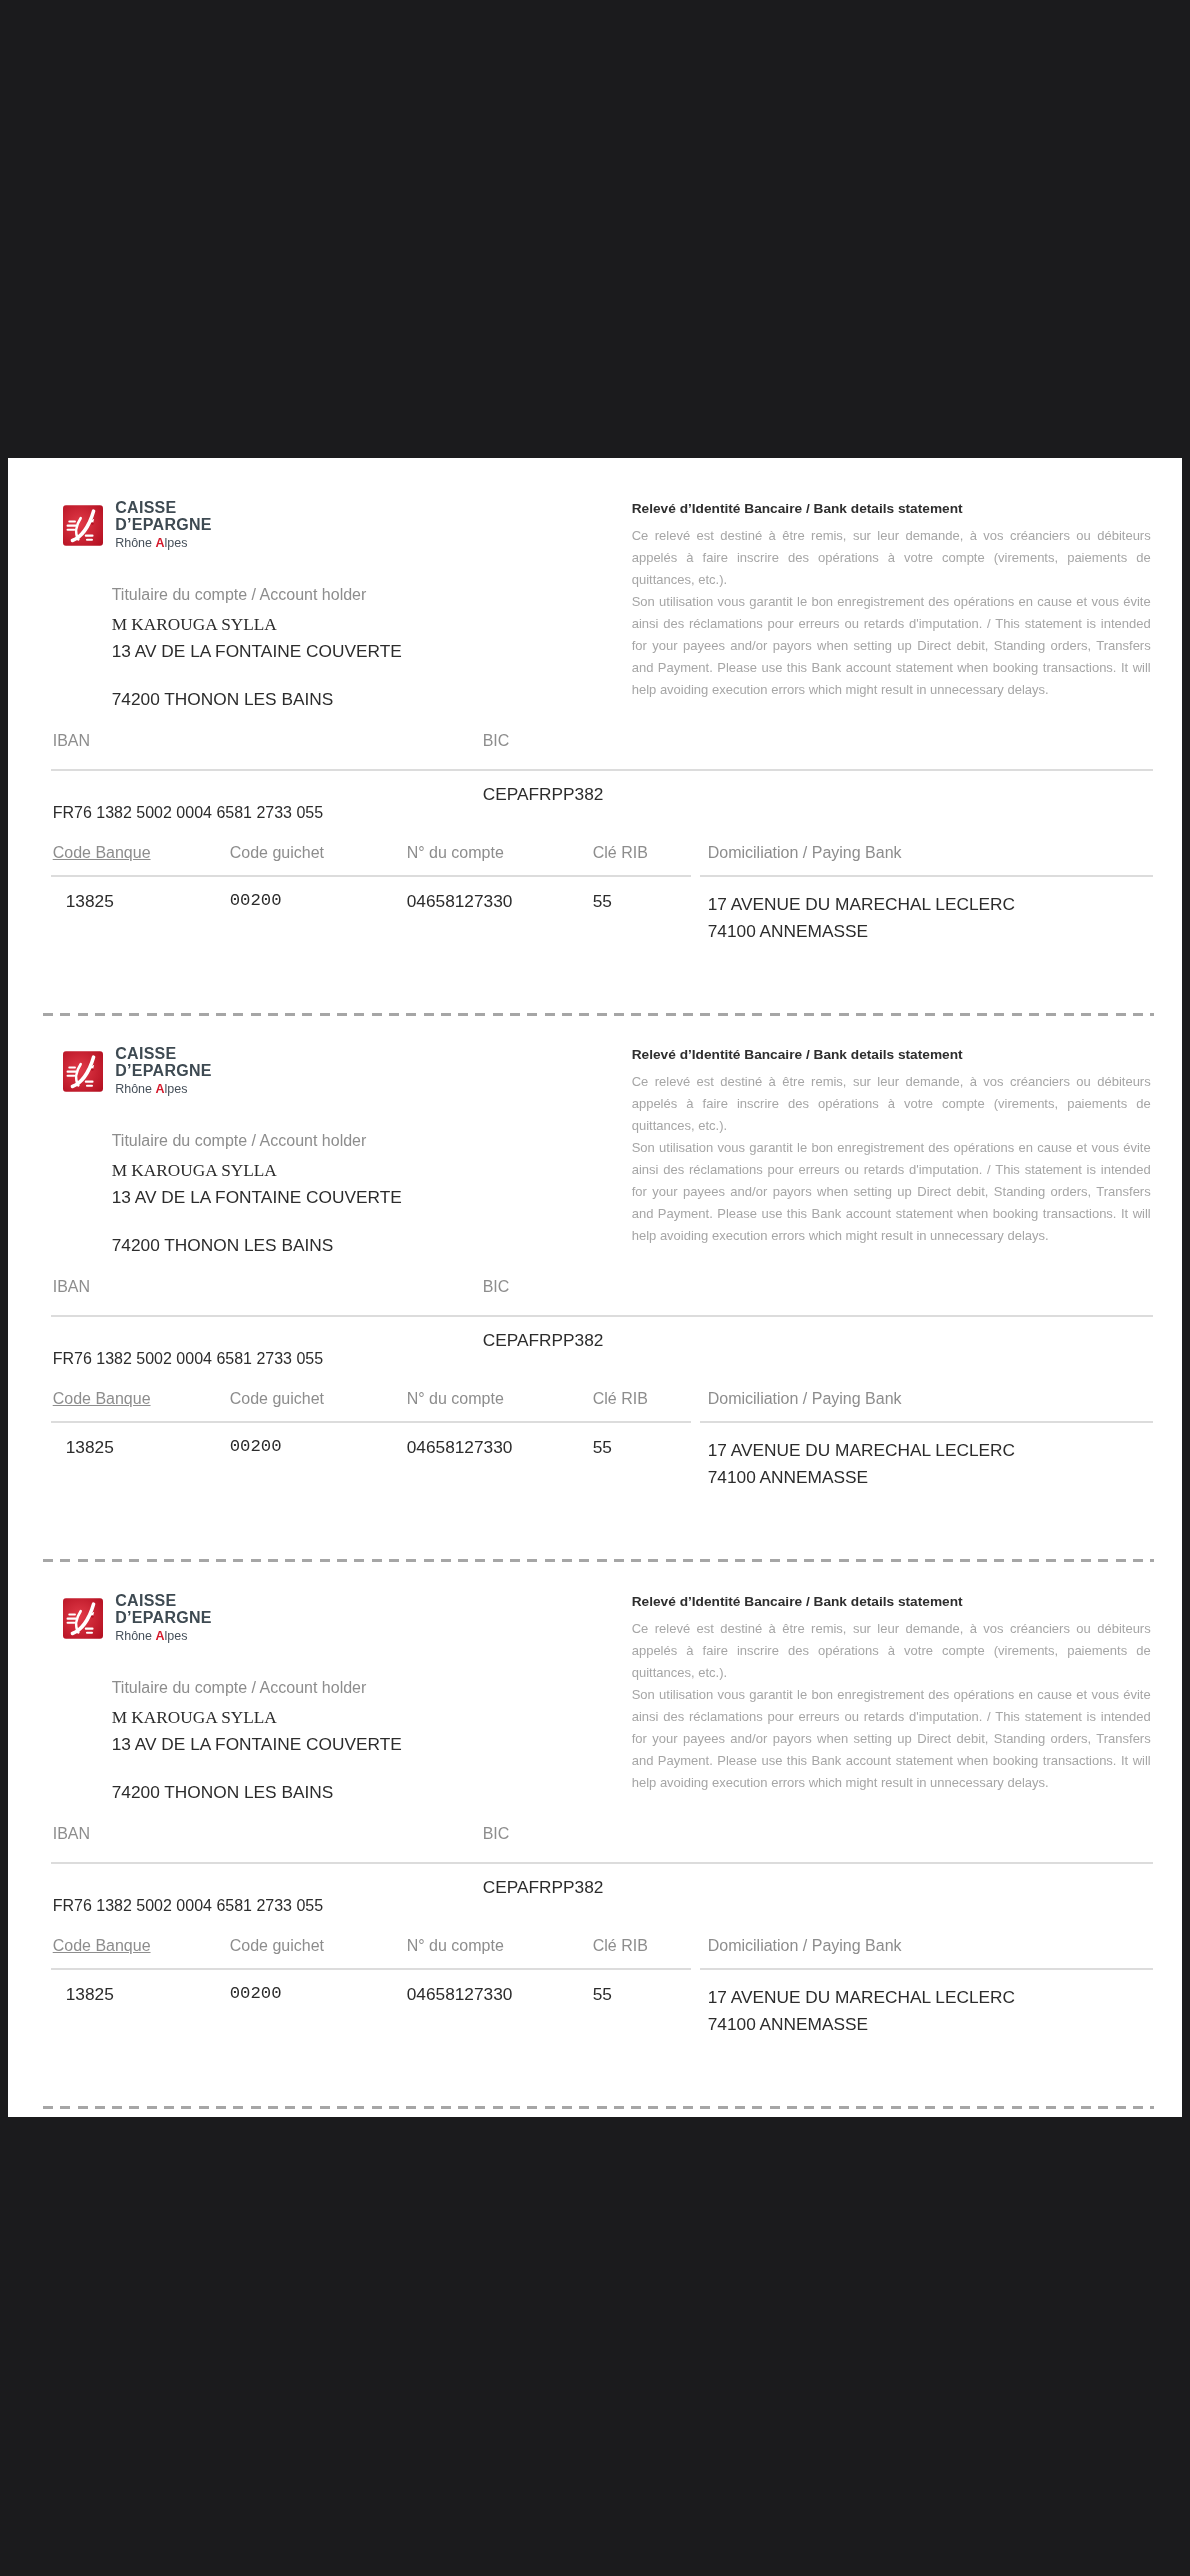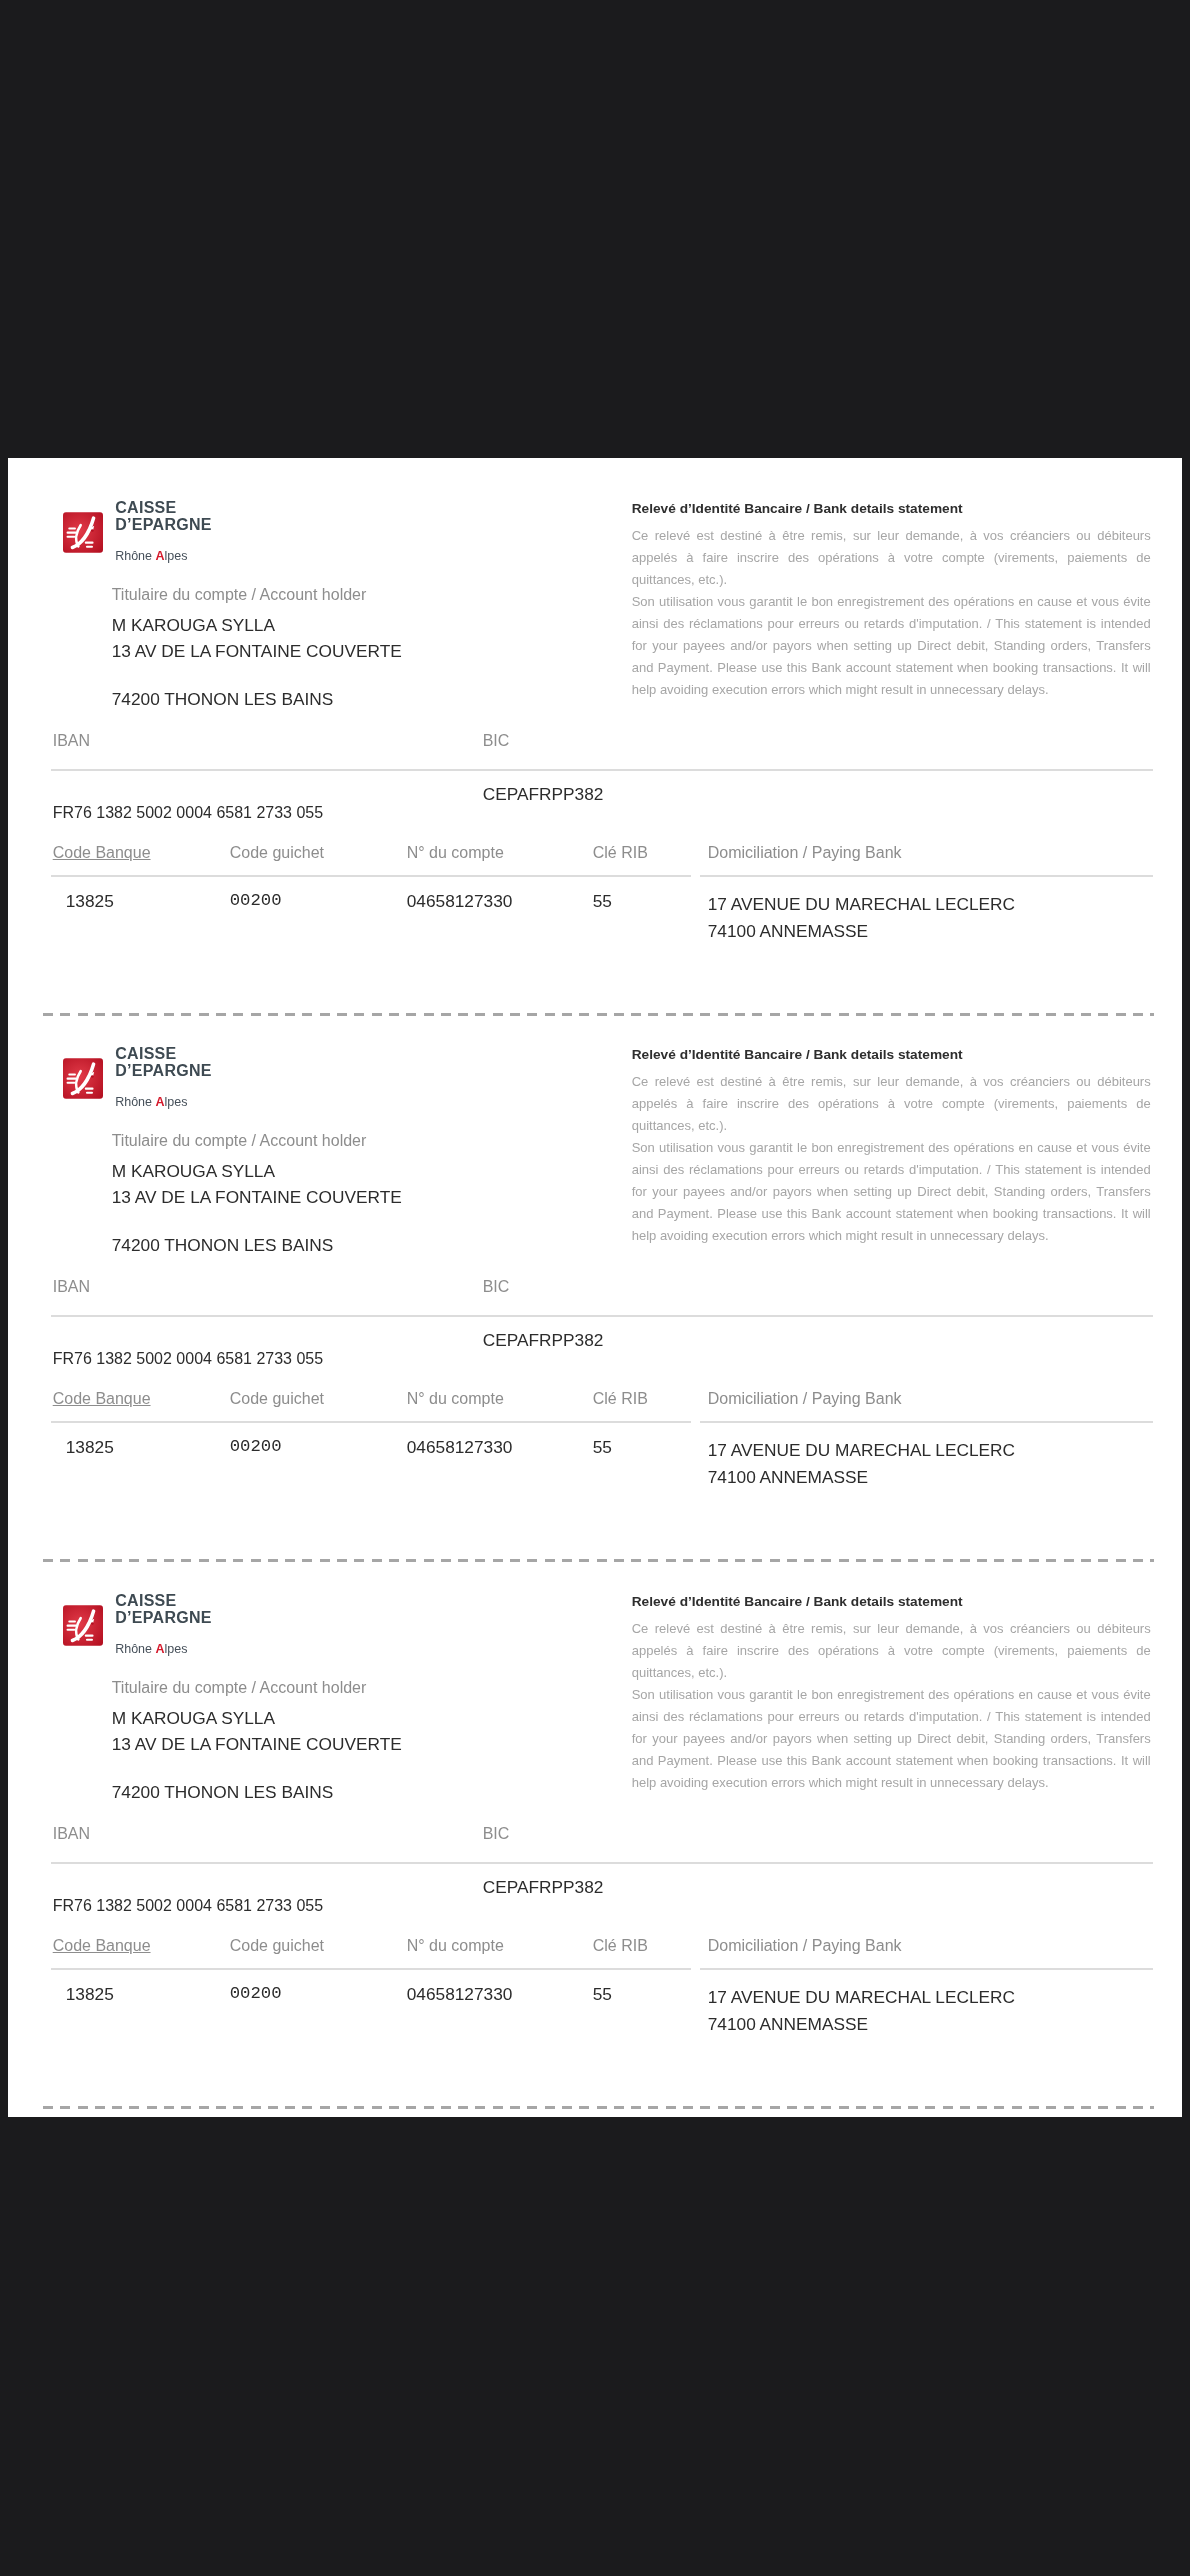--- a/index.html
+++ b/index.html
@@ -33,38 +33,38 @@
   .block{position:absolute;inset:0;}
 
   
   .logo{position:absolute;left:55px;top:0;display:flex;align-items:center;}
   .logo-square{width:40px;height:41px;flex:0 0 auto;}
   .brand{margin-left:12.5px;margin-top:-1.2px;}
   .brand-l1,.brand-l2{
     font-size:16px;line-height:16.7px;font-weight:700;
     color:var(--brand-dark);letter-spacing:0.3px;
   }
-  .brand-region{font-size:12.5px;line-height:14.3px;color:#46505a;margin-top:16px;}
+  .brand-region{font-size:12.5px;line-height:14.3px;color:#46505a;margin-top:3px;}
   .brand-region .accent{color:var(--accent-red);font-weight:700;}
 
   
   .title{
     position:absolute;left:624px;top:0;width:524px;
     font-size:13.7px;font-weight:700;color:var(--title-color);line-height:16.7px;
     white-space:nowrap;
   }
   .intro{position:absolute;left:624px;top:24.4px;width:519px;}
   .intro p{
     font-size:13px;line-height:22px;color:var(--para-color);
     text-align:justify;
   }
 
   
   .holder-label{position:absolute;left:104px;top:85px;font-size:16px;color:var(--label-color);}
-  .holder-name {position:absolute;left:104px;top:114px;font-size:17.3px;color:var(--value-color);}
+  .holder-name {position:absolute;left:104px;top:114px;font-size:17.3px;color:var(--value-color);font-family:Liberation Serif, serif;}
   .holder-addr {position:absolute;left:104px;top:140px;font-size:17.3px;color:var(--value-color);}
   .holder-city {position:absolute;left:104px;top:188px;font-size:17.3px;color:var(--value-color);}
 
   
   .iban-label{position:absolute;left:45px; top:231px;font-size:16px;color:var(--label-color);}
   .bic-label {position:absolute;left:475px;top:231px;font-size:16px;color:var(--label-color);}
   .rule1{position:absolute;left:43px;top:268px;width:1102px;height:2.4px;background:var(--rule-color);}
   .iban-value{position:absolute;left:45px; top:283px;font-size:16px;color:var(--value-color);margin-top:20px;}
   .bic-value {position:absolute;left:475px;top:283px;font-size:17.3px;color:var(--value-color);}
 

